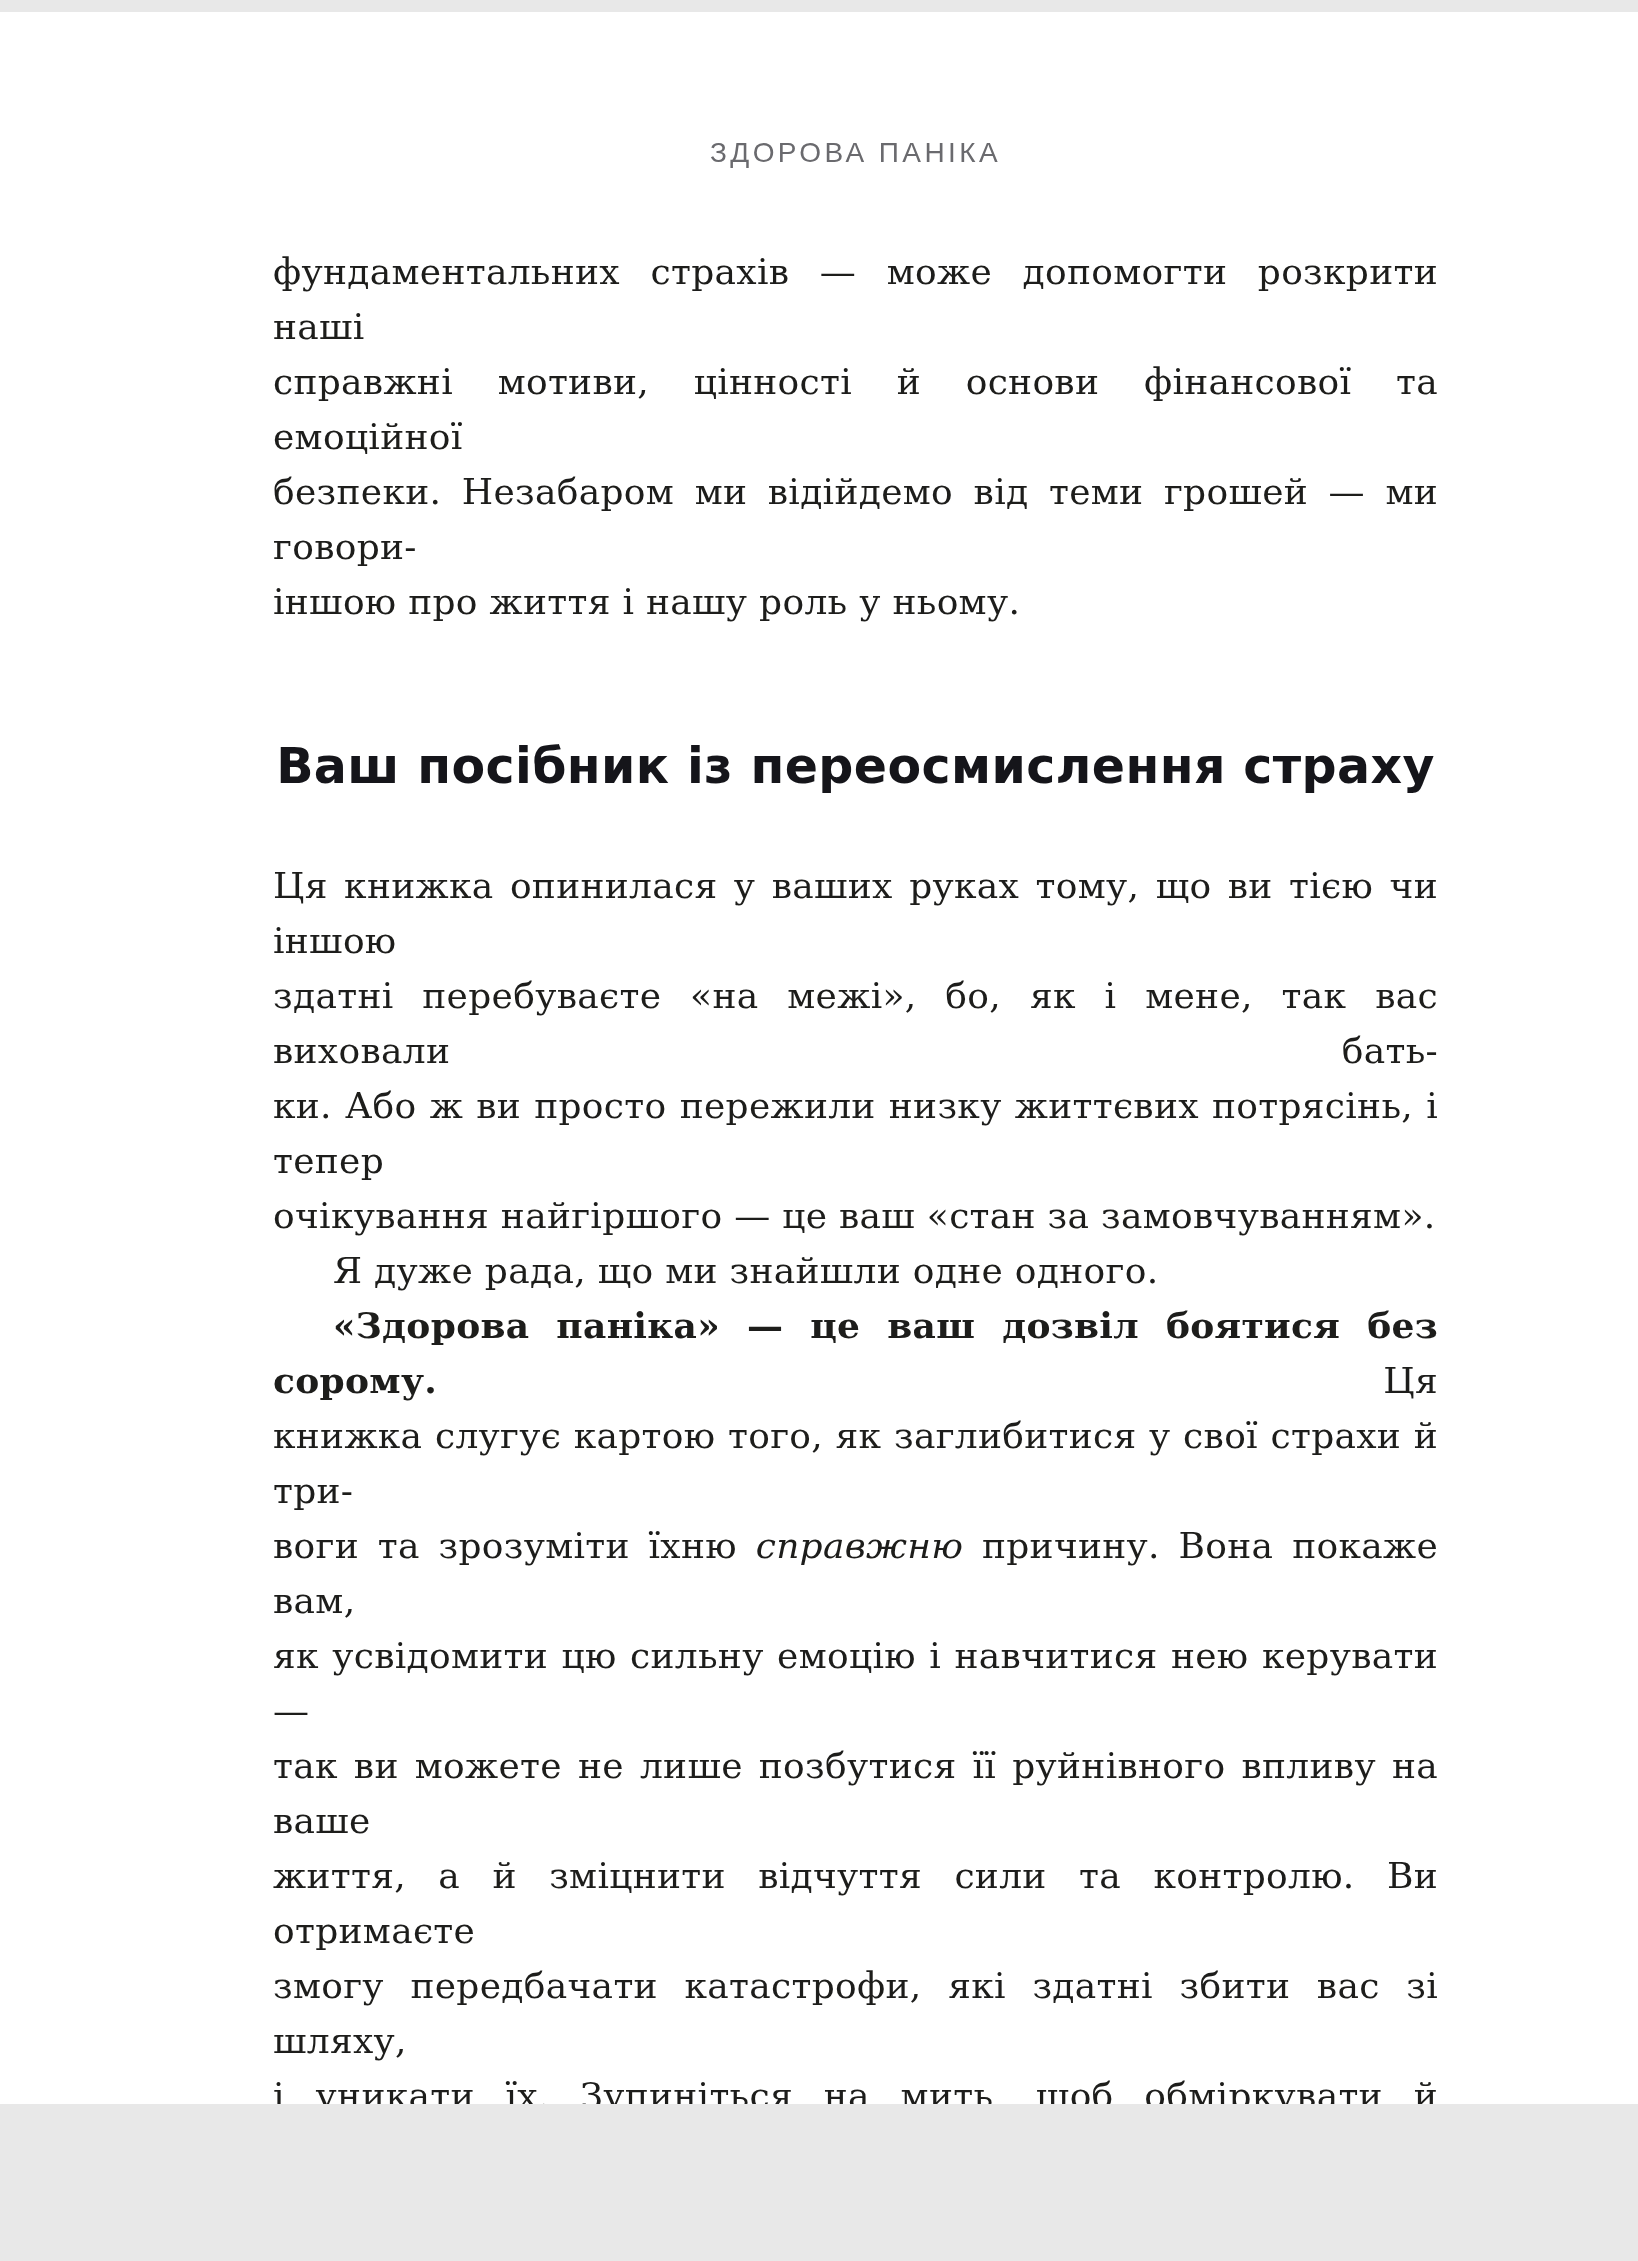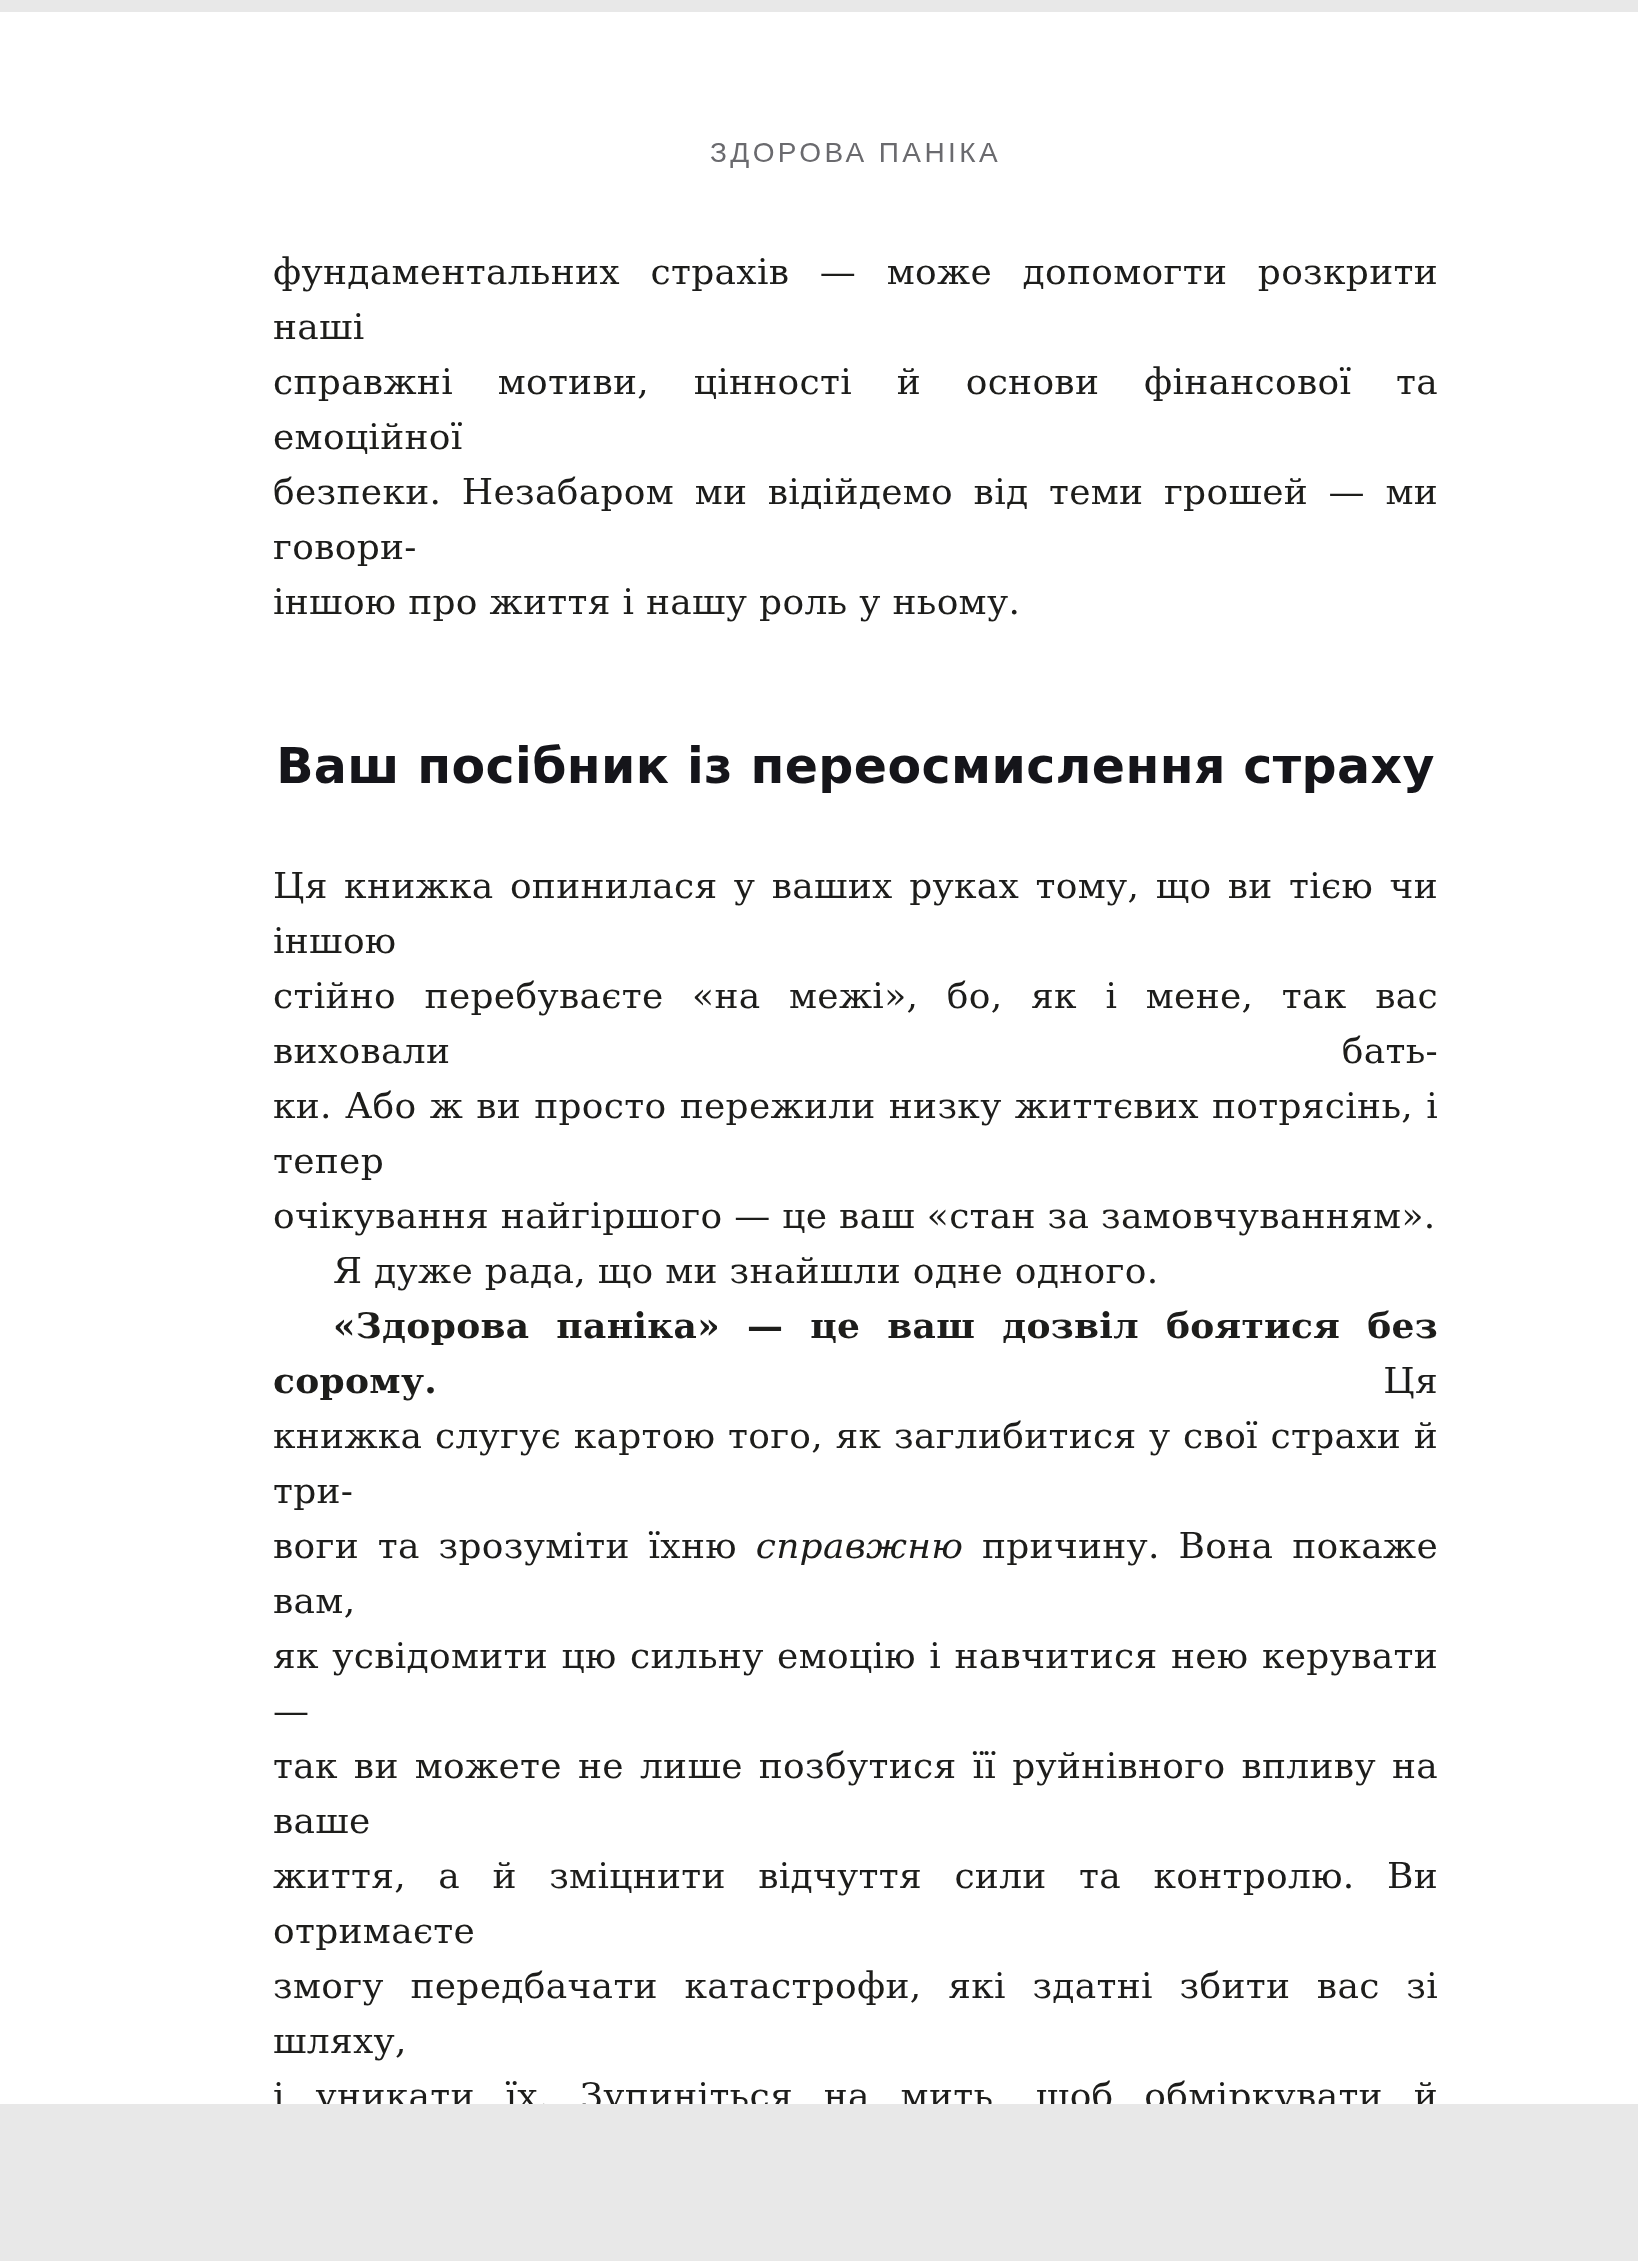--- a/index.html
+++ b/index.html
@@ -89,21 +89,21 @@
         <div class="line"><span>фундаментальних страхів — може допомогти розкрити наші</span></div>
         <div class="line"><span>справжні мотиви, цінності й основи фінансової та емоційної</span></div>
         <div class="line"><span>безпеки. Незабаром ми відійдемо від теми грошей — ми говори-</span></div>
         <div class="line last"><span>іншою про життя і нашу роль у ньому.</span></div>
       </section>
 
     <h2 class="section-heading">Ваш посібник із переосмислення страху</h2>
 
     <section class="para">
         <div class="line"><span>Ця книжка опинилася у ваших руках тому, що ви тією чи іншою</span></div>
-        <div class="line"><span>стійно перебуваєте «на межі», бо, як і мене, так вас виховали бать-</span></div>
+        <div class="line"><span>здатні перебуваєте «на межі», бо, як і мене, так вас виховали бать-</span></div>
         <div class="line"><span>ки. Або ж ви просто пережили низку життєвих потрясінь, і тепер</span></div>
         <div class="line last"><span>очікування найгіршого — це ваш «стан за замовчуванням».</span></div>
       </section>
 
     <section class="para">
         <div class="line last indent"><span>Я дуже рада, що ми знайшли одне одного.</span></div>
       </section>
 
     <section class="para">
         <div class="line indent"><span class="b">«Здорова паніка» — це ваш дозвіл боятися без сорому.</span><span> Ця</span></div>

